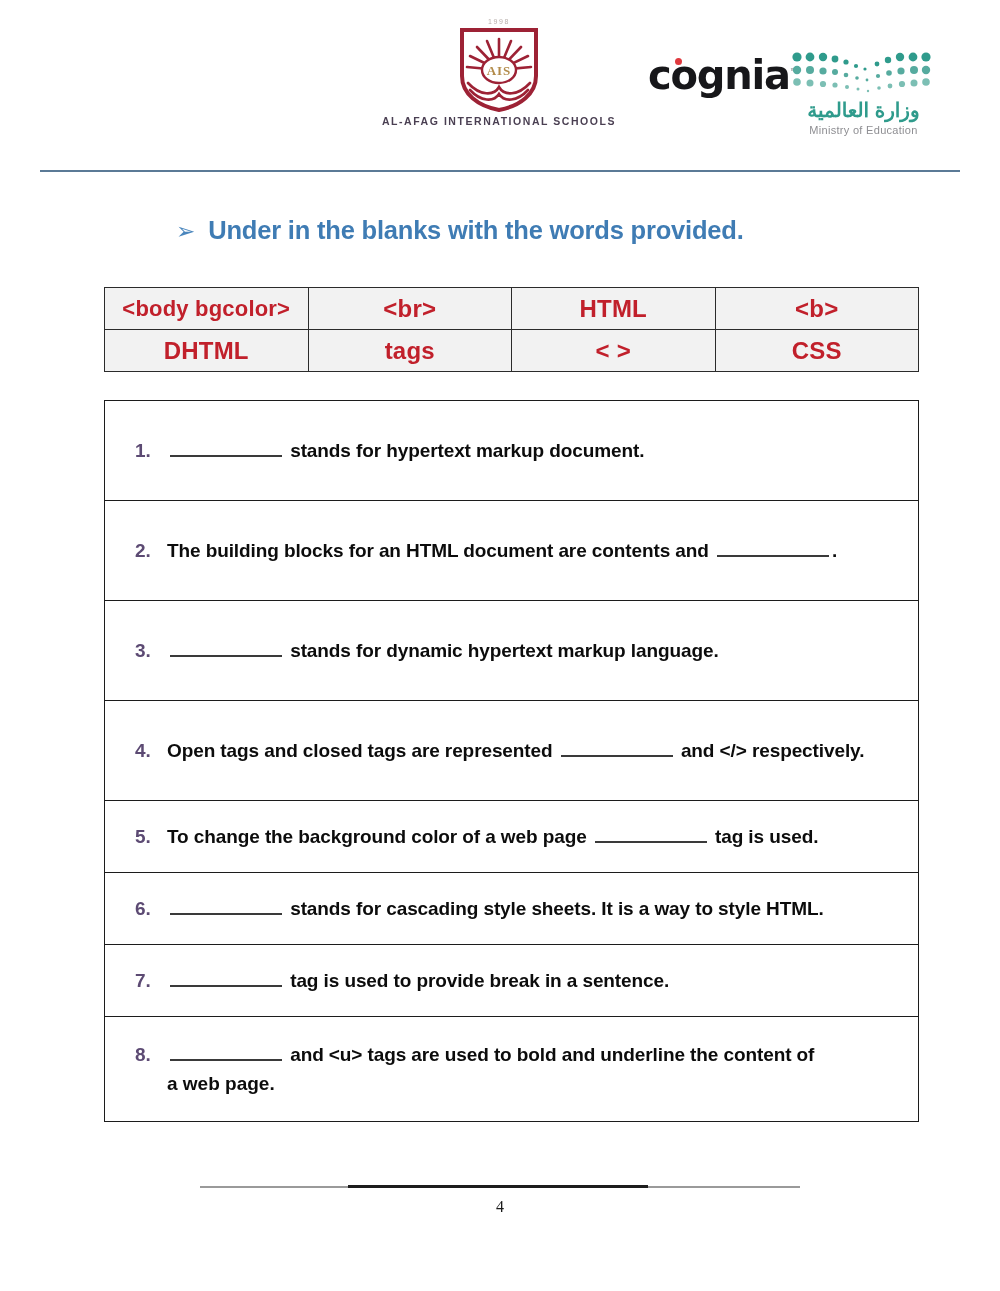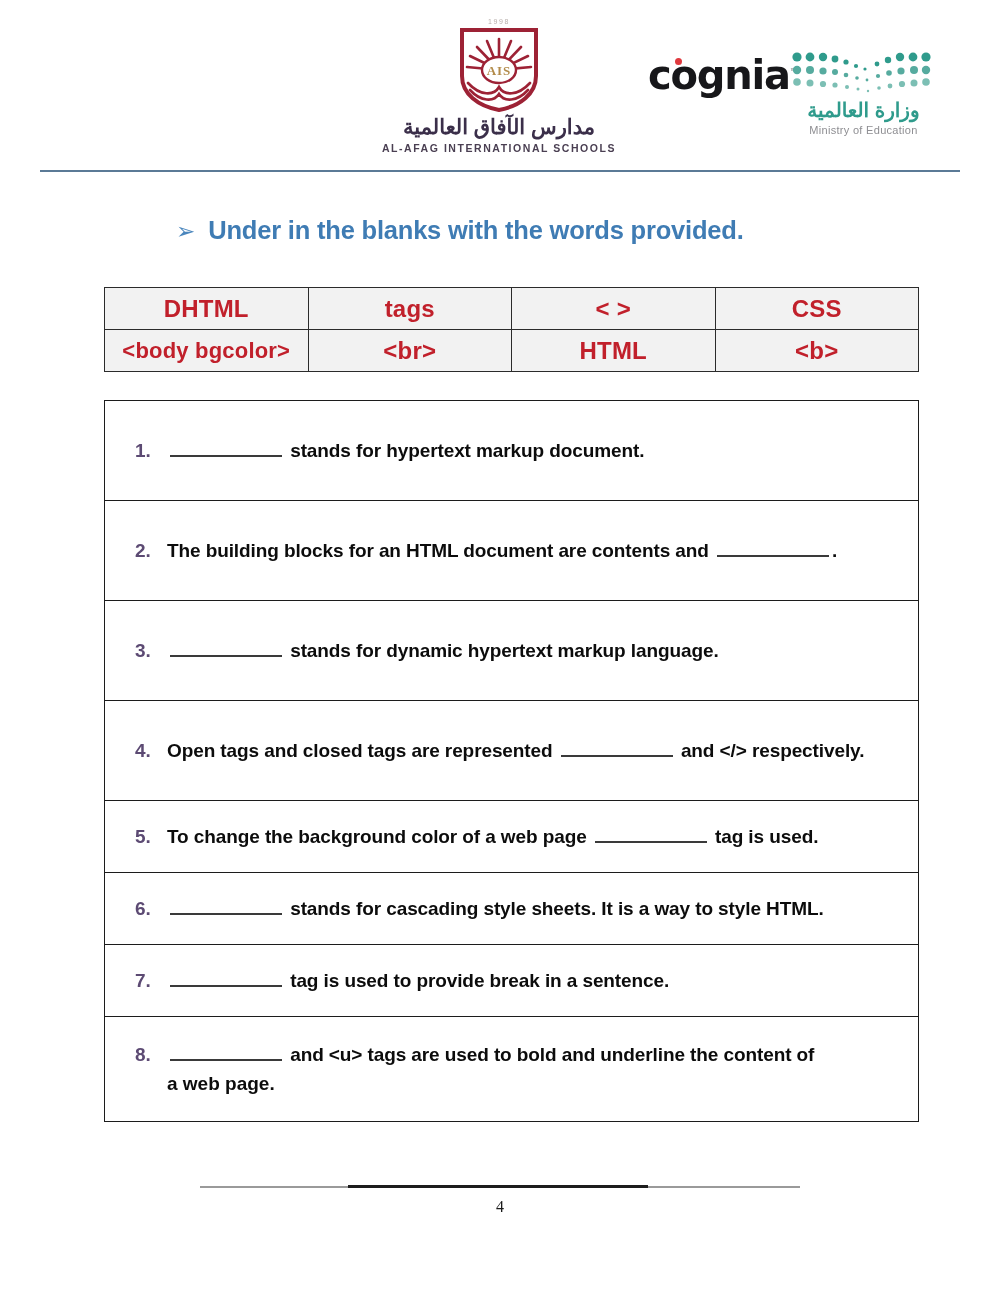--- a/index.html
+++ b/index.html
@@ -283,21 +283,20 @@
         <line x1="43" y1="44" x2="11" y2="41"></line>
         <line x1="43" y1="44" x2="75" y2="41"></line>
       </g>
       <ellipse cx="43" cy="44" rx="17" ry="13" fill="#ffffff" stroke="#9d2235" stroke-width="2.4"></ellipse>
       <text x="43" y="49" text-anchor="middle" font-family="Liberation Serif, serif" font-size="13" font-weight="bold" fill="#b28b4a" letter-spacing="1">AIS</text>
       <g fill="none" stroke="#9d2235" stroke-width="2.6" stroke-linecap="round">
         <path d="M12 57 C24 70 38 70 43 61 C48 70 62 70 74 57"></path>
         <path d="M14 64 C25 76 38 76 43 68 C48 76 61 76 72 64"></path>
       </g>
     </svg>
-    <div class="ais-ar">مدارس الآفاق العالمية</div>
     <div class="ais-en">AL-AFAG INTERNATIONAL SCHOOLS</div>
   </div>
 
   <div class="cognia-logo">
     <div class="cognia-dot"></div>
     <div class="cognia-word"><span>cognia</span><span class="cognia-tm">™</span></div>
   </div>
 
   <div class="moe-logo">
     <svg class="moe-dots" width="150" height="44" viewBox="0 0 150 44">
@@ -352,30 +351,30 @@
 </div>
 
 <div class="title-row">
   <span class="title-bullet">➢</span>
   <span class="title-text">Under in the blanks with the words provided.</span>
 </div>
 
 <table class="wordbank">
   <tbody>
       <tr>
+    <td class="small">&lt;body bgcolor&gt;</td>
+    <td>&lt;br&gt;</td>
+    <td>HTML</td>
+    <td>&lt;b&gt;</td>
+  </tr>
+  <tr>
     <td>DHTML</td>
     <td>tags</td>
     <td>&lt; &gt;</td>
     <td>CSS</td>
-  </tr>
-  <tr>
-    <td class="small">&lt;body bgcolor&gt;</td>
-    <td>&lt;br&gt;</td>
-    <td>HTML</td>
-    <td>&lt;b&gt;</td>
   </tr>
 </tbody>
   </table>
 
 <table class="qtable">
 
   <tbody>
       <tr class="qrow-tall">
     <td>
       <div class="qline">

